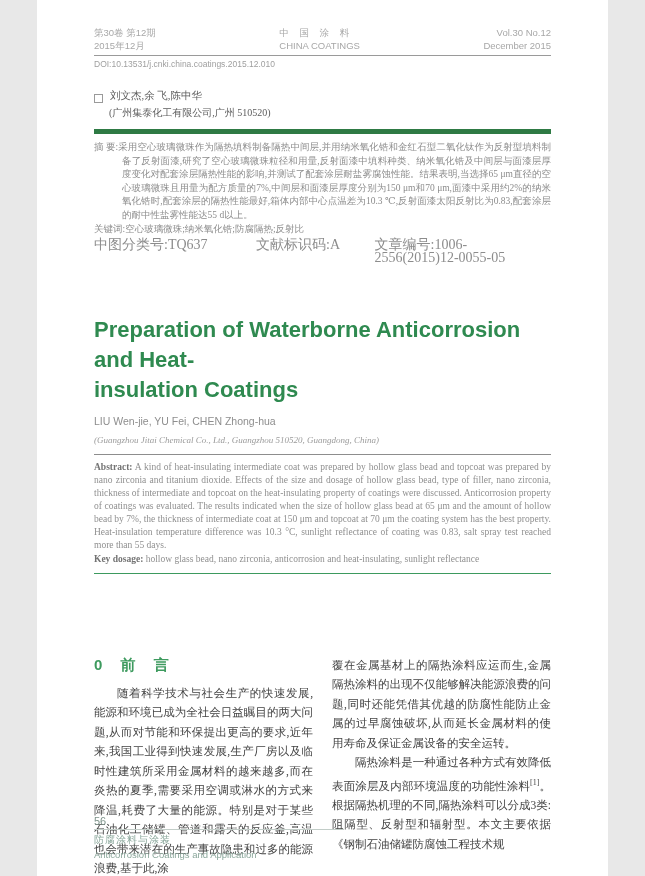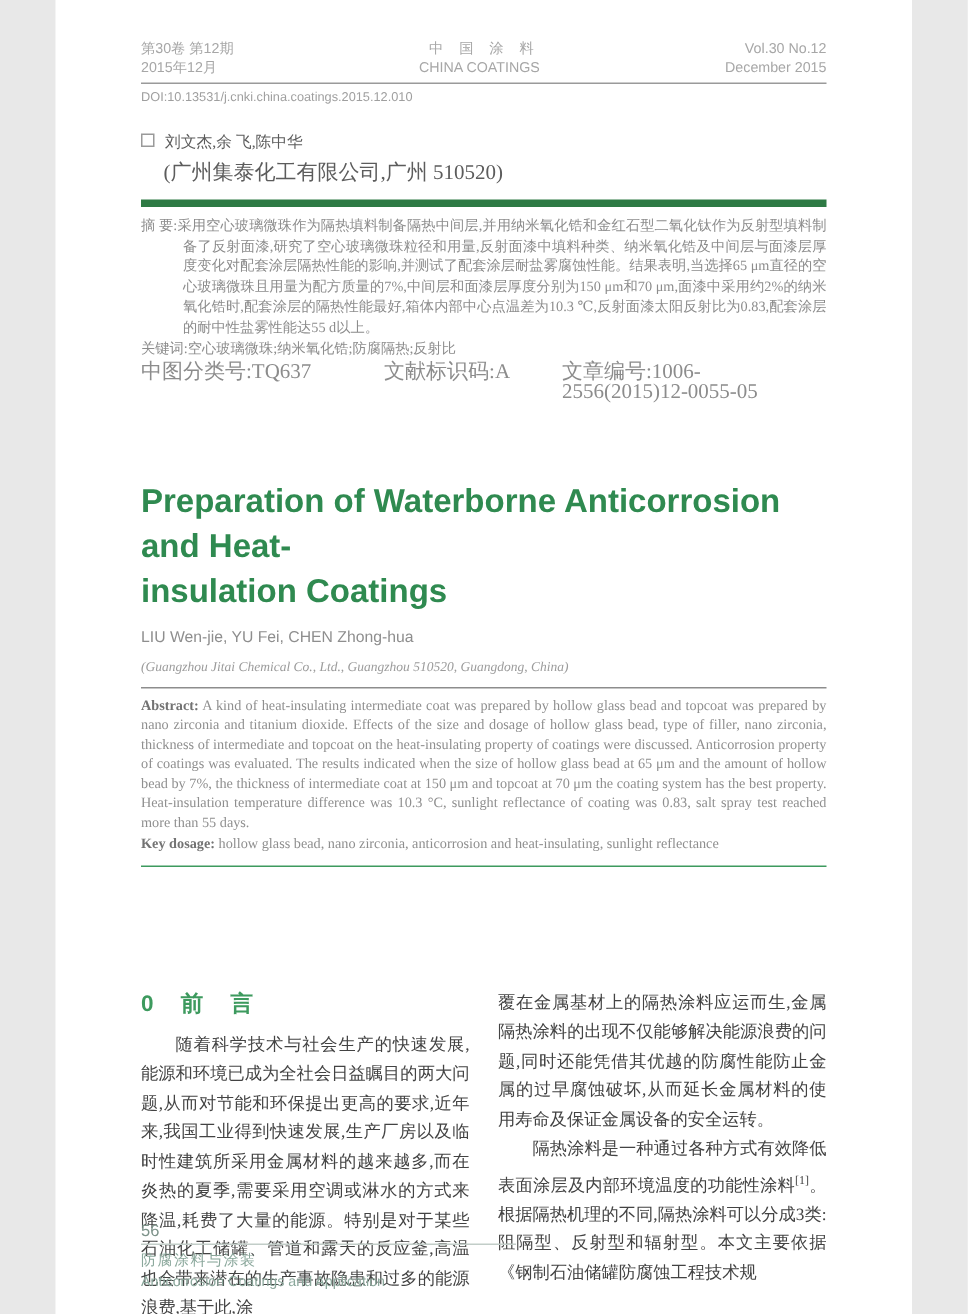--- a/index.html
+++ b/index.html
@@ -15,49 +15,49 @@
   .content{position:absolute;left:57px;right:57px;top:0;}
 
   
   .jheader{
     display:flex;justify-content:space-between;align-items:flex-end;
     margin-top:26px;
     color:#a7a7a7;font-size:9.5px;line-height:13px;
     font-family:"Liberation Sans","DejaVu Sans",sans-serif;
   }
   .jheader .col{white-space:nowrap;}
-  .jheader .c{text-align:right;}
+  .jheader .c{text-align:left;}
   .jheader .r{text-align:right;}
   .jheader .cn-sp{letter-spacing:4px;}
   .header-rule{border-top:1.5px solid #9a9a9a;margin-top:3px;}
   .doi{
     color:#9f9f9f;font-size:8.5px;margin-top:3px;
     font-family:"Liberation Sans","DejaVu Sans",sans-serif;
   }
 
   
   .cn-title{
     margin-top:34px;
     color:#3d9a5e;
     font-size:32px;font-weight:bold;
     letter-spacing:2px;
     font-family:"Liberation Sans","DejaVu Sans",sans-serif;
   }
   .authors-row{
     margin-top:20px;
     color:#5c5c5c;font-size:10.5px;line-height:14px;
-    display:flex;align-items:flex-start;
+    display:flex;align-items:flex-end;
   }
   .author-marker{
     display:inline-block;width:7px;height:7px;
     border:1px solid #9a9a9a;margin-right:7px;flex:0 0 auto;
   }
   .affiliation{
     margin-top:3px;margin-left:15px;
-    color:#5c5c5c;font-size:14px;
+    color:#5c5c5c;font-size:10px;
   }
   .green-bar{height:5px;background:#2e7a44;margin-top:9px;}
 
   
   .cn-abstract{
     margin-top:7px;
     color:#8c8c8c;font-size:9.5px;line-height:13.5px;
     text-align:justify;
     padding-left:28px;text-indent:-28px;
   }

